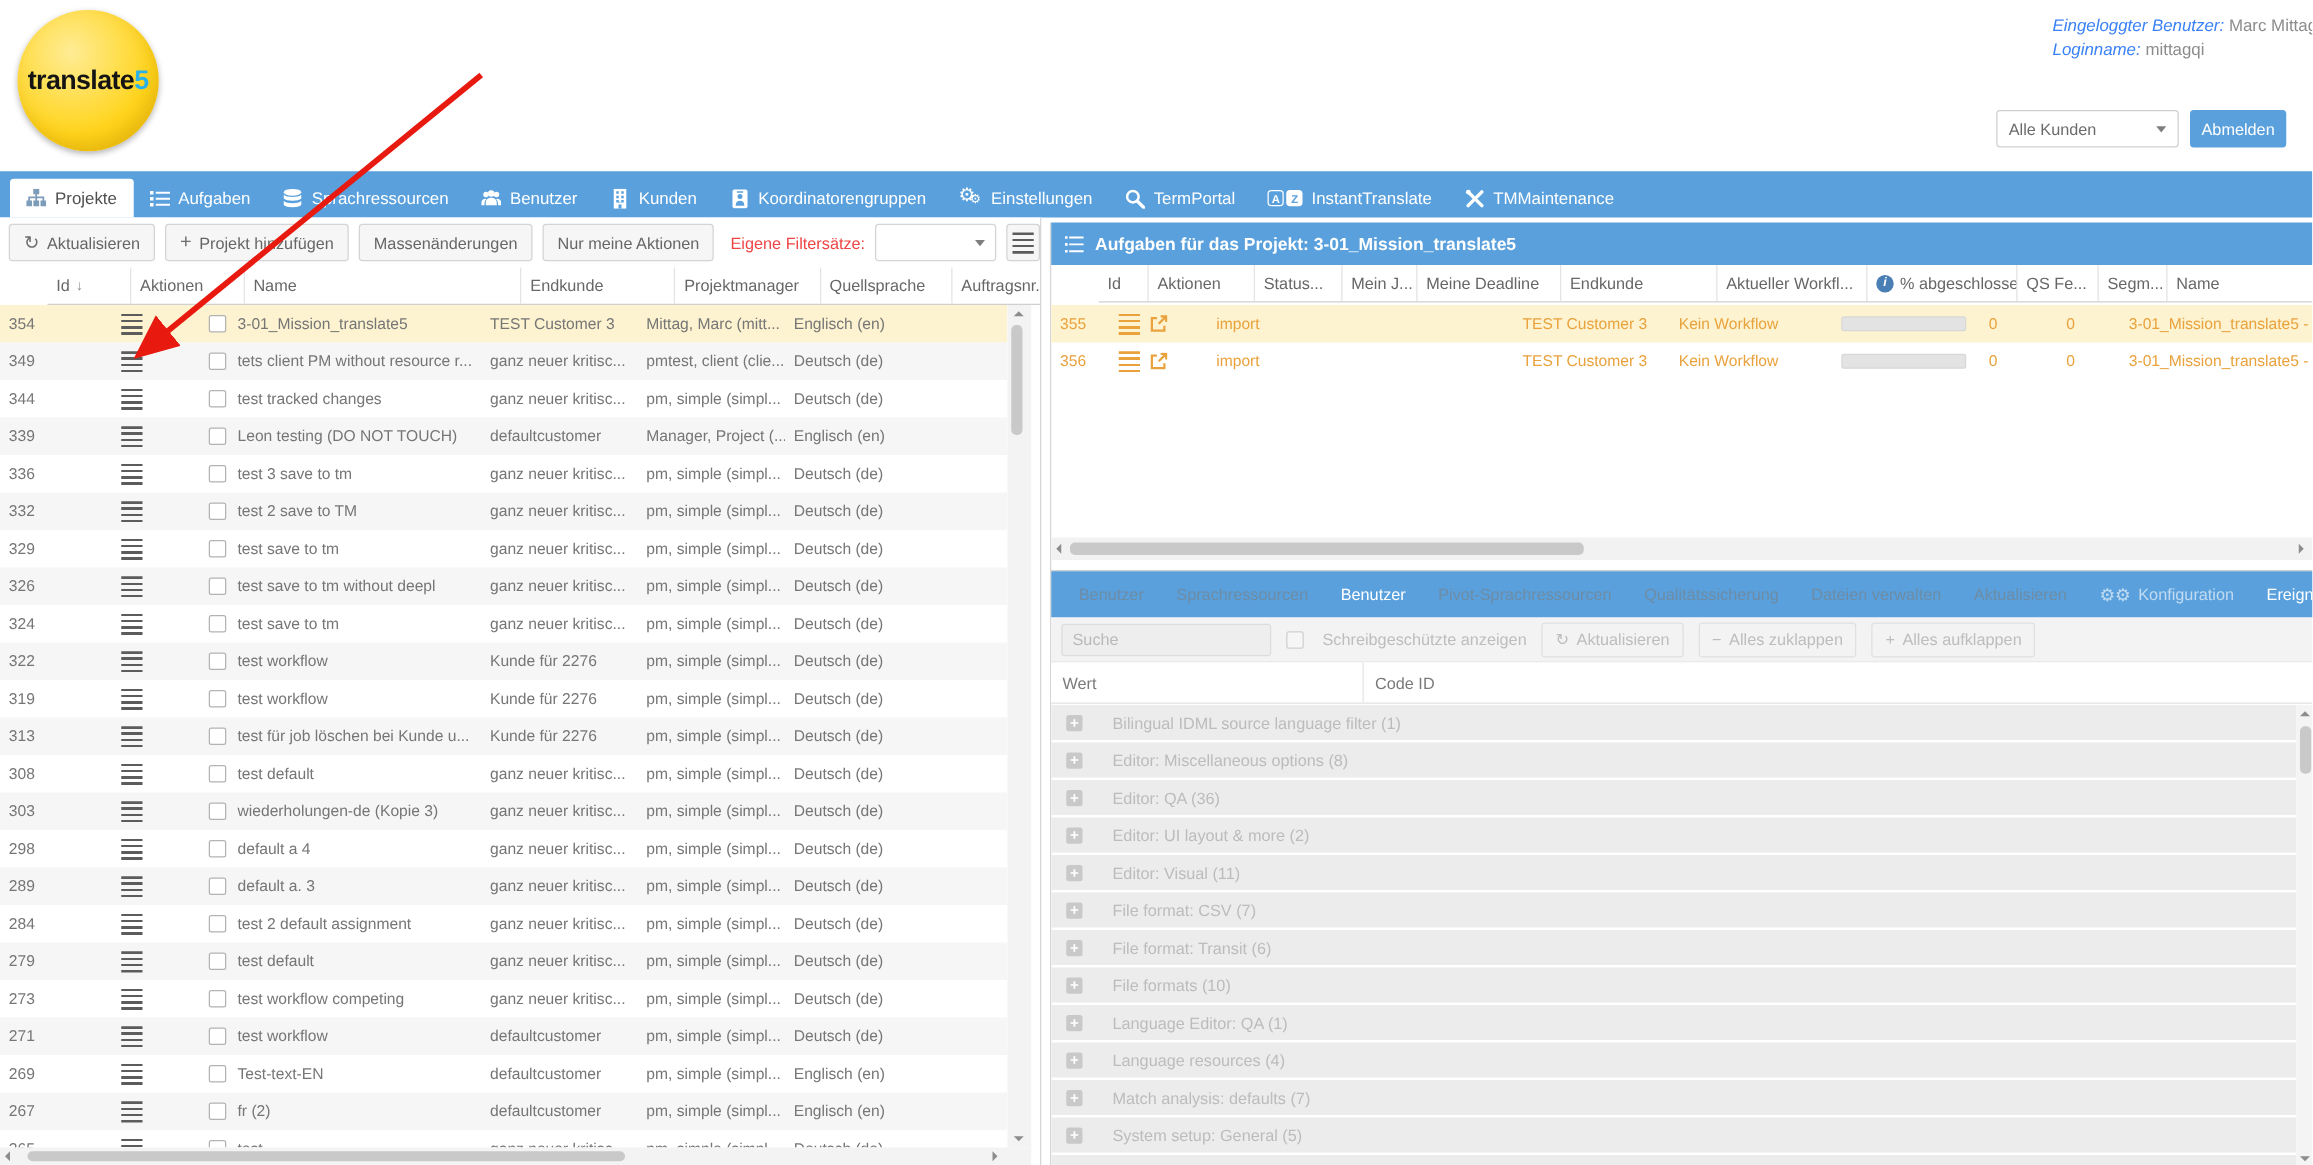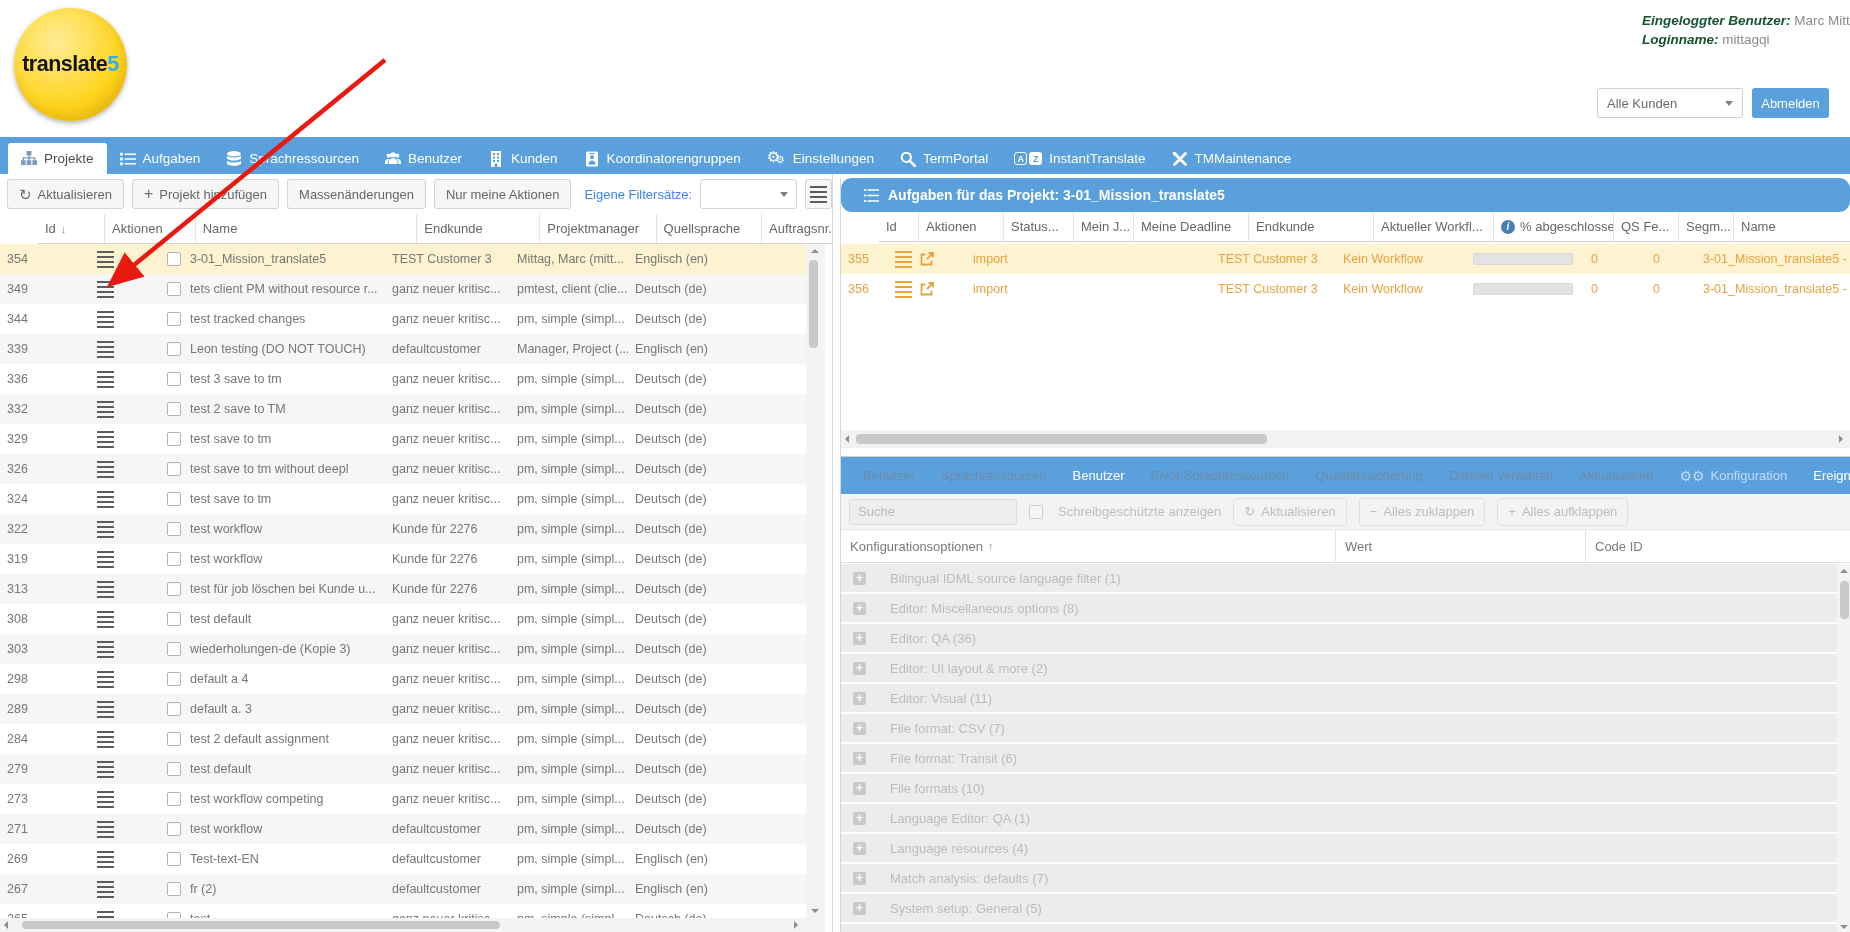--- a/index.html
+++ b/index.html
@@ -7,21 +7,21 @@
   #app { position:relative; width:1850px; height:932px; overflow:hidden; background:#fff; color:#666; }
 
   
   .logo { position:absolute; left:14px; top:8px; width:113px; height:113px; border-radius:50%;
           background:radial-gradient(circle at 38% 30%, #ffec95, #ffd41c 62%, #f3c20a);
           box-shadow:0 2px 5px rgba(0,0,0,.3), inset -4px -7px 12px rgba(185,135,0,.28);
           display:flex; align-items:center; justify-content:center;
           font-weight:bold; font-size:21.5px; color:#141414; letter-spacing:-.5px; }
   .logo .l5 { color:#2ab2e8; }
   .user-info { position:absolute; left:1642px; top:11px; font-size:13.5px; line-height:19px; white-space:nowrap; }
-  .ui-label { font-weight:bold; font-style:italic; color:#14532d; }
+  .ui-label { font-weight:normal; font-style:italic; color:#3b82f6; }
   .ui-val { color:#8c8c8c; }
   .cust-combo { position:absolute; left:1597px; top:88px; width:146px; height:30px; border:1px solid #cfcfcf;
                 border-radius:3px; background:#fff; color:#6b6b6b; font-size:13px;
                 display:flex; align-items:center; justify-content:space-between; padding:0 9px; }
   .caret { width:0; height:0; border-left:4.5px solid transparent; border-right:4.5px solid transparent; border-top:5.5px solid #7e7e7e; }
   .logout { position:absolute; left:1752px; top:88px; width:77px; height:30px; background:#59a0dc; color:#fff;
             border-radius:3px; font-size:13px; display:flex; align-items:center; justify-content:center; }
 
   
   .navbar { position:absolute; left:0; top:137px; width:1850px; height:37px; background:#59a0dc;
@@ -40,21 +40,21 @@
   .ia { border:1.5px solid currentColor; color:#fff; }
   .iz { background:#fff; color:#59a0dc; margin-left:2px; }
 
   
   .left-panel { position:absolute; left:0; top:174px; width:833px; height:758px; border-right:1px solid #d6d6d6; background:#fff; }
   .ltoolbar { height:40px; display:flex; align-items:center; padding-left:7px; gap:8px; }
   .tbtn { height:30px; border:1px solid #d4d4d4; border-radius:3px; background:#f6f6f6; color:#666;
           font-size:13px; display:flex; align-items:center; padding:0 11px; gap:6px; white-space:nowrap; }
   .ric { font-size:15px; color:#6f6f6f; line-height:1; }
   .plus { font-size:16px; color:#6f6f6f; line-height:1; }
-  .tlabel { color:#3b82f6; font-size:13px; margin-left:5px; white-space:nowrap; }
+  .tlabel { color:#ef4444; font-size:13px; margin-left:5px; white-space:nowrap; }
   .tcombo { width:136px; height:30px; background:#fff; border:1px solid #d4d4d4; border-radius:3px;
             display:flex; align-items:center; justify-content:flex-end; padding-right:8px; }
   .tburger { width:38px; height:30px; border:1px solid #d4d4d4; border-radius:3px; background:#f6f6f6;
              display:flex; align-items:center; justify-content:center; color:#5c5c5c; }
 
   .grid-header { height:30px; display:flex; border-bottom:1px solid #d0d0d0; background:#fff;
                  font-size:13px; color:#676767; align-items:stretch;margin-left:38px; }
   .hcell { padding-left:7px; display:flex; align-items:center; border-right:1px solid #e4e4e4; overflow:hidden; white-space:nowrap; }
   .hcell:last-child { border-right:none; }
   .sort-ic { color:#8a8a8a; font-size:11px; margin-left:5px; }
@@ -79,21 +79,21 @@
   .hthumb { position:absolute; top:3px; height:8px; background:#c9c9c9; border-radius:4px; }
   .sa { width:0; height:0; border:4px solid transparent; position:absolute; }
   .sa-up { border-bottom-color:#8d8d8d; border-top-width:0; }
   .sa-down { border-top-color:#8d8d8d; border-bottom-width:0; }
   .sa-left { border-right-color:#8d8d8d; border-left-width:0; }
   .sa-right { border-left-color:#8d8d8d; border-right-width:0; }
 
   
   .right-panel { position:absolute; left:840px; top:178px; width:1010px; height:754px; border-left:1px solid #d6d6d6; background:#fff; }
   .rtitle { height:34px; background:#59a0dc; color:#fff; display:flex; align-items:center; gap:9px;
-            padding-left:23px; font-size:14px; font-weight:600;border-radius:11px; }
+            padding-left:11px; font-size:14px; font-weight:600; }
   .rtitle svg { width:15px; height:15px; fill:#fff; }
   .rheader { position:absolute; left:0; top:34px; width:1010px; }
   .r-id{width:40px}.r-act{width:85px}.r-status{width:70px}.r-meinj{width:60px}.r-deadline{width:115px}
   .r-cust{width:125px}.r-wf{width:120px}.r-pct{width:120px}.r-qs{width:65px}.r-segm{width:55px}.r-name{width:155px}
   .rrows { position:absolute; left:0; top:66px; width:1010px; }
   .rrow { height:30px; display:flex; align-items:center; font-size:12.5px; color:#e9a23c; }
   .rrow.selected { background:#fdf3d0; }
   .ract { display:flex; align-items:center; gap:8px; padding-left:14px; color:#e9a23c; }
   .extlink { width:14px; height:14px; flex:none; }
   .extlink path { stroke:currentColor; fill:none; stroke-width:1.8; }
@@ -772,24 +772,20 @@
             <span>−</span>
             <span>Alles zuklappen</span>
           </div>
         <div class="dbtn">
             <span>+</span>
             <span>Alles aufklappen</span>
           </div>
       </div>
 
       <div class="cfg-header">
-        <div class="kcell k-opts">
-            <span>Konfigurationsoptionen</span>
-            <span class="sort-ic">↑</span>
-          </div>
         <div class="kcell k-wert">Wert</div>
         <div class="kcell k-code">Code ID</div>
       </div>
 
       <div class="cfg-rows">
   <div class="grow">
     <span class="plus-ic">+</span>
     <span class="glabel">Bilingual IDML source language filter (1)</span>
   </div>
 

